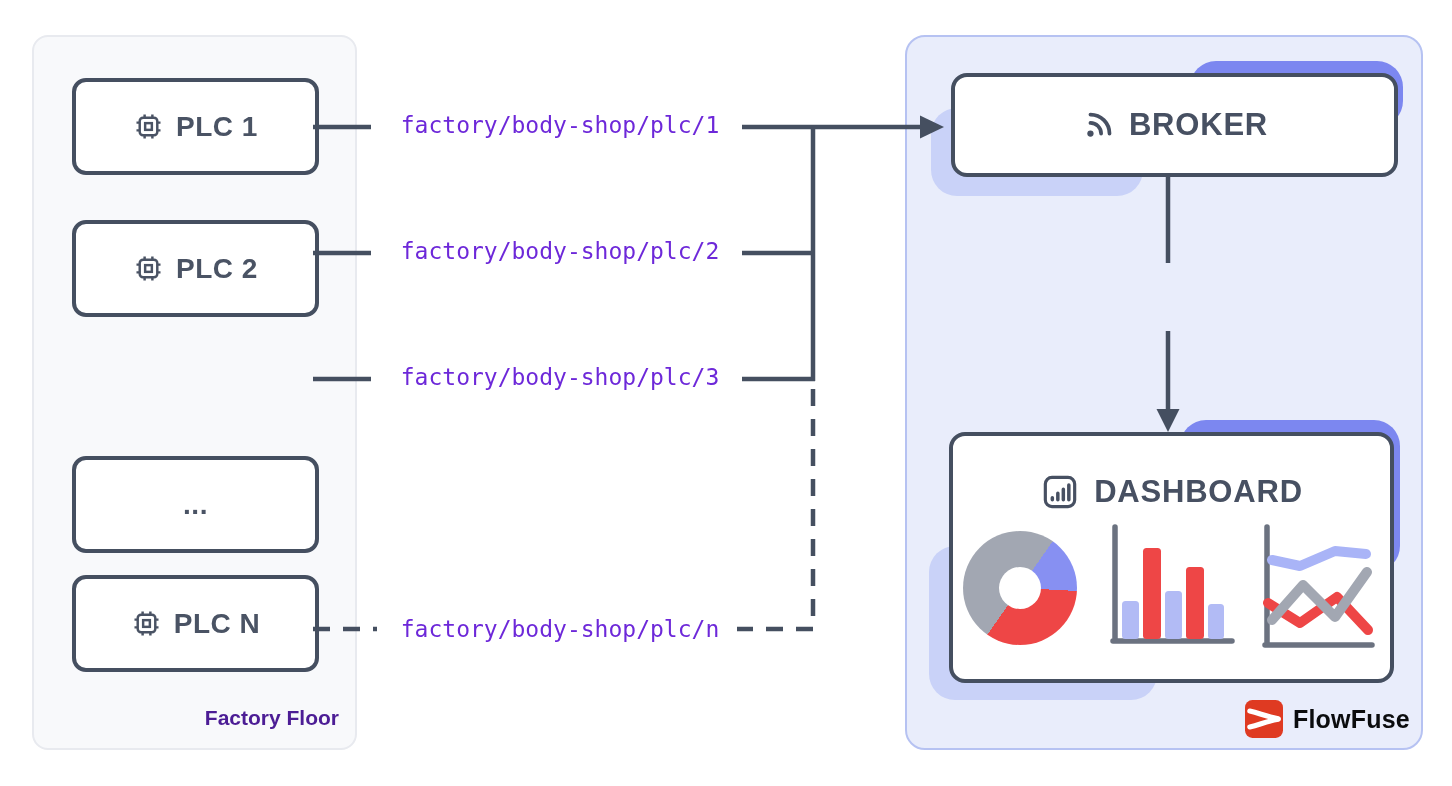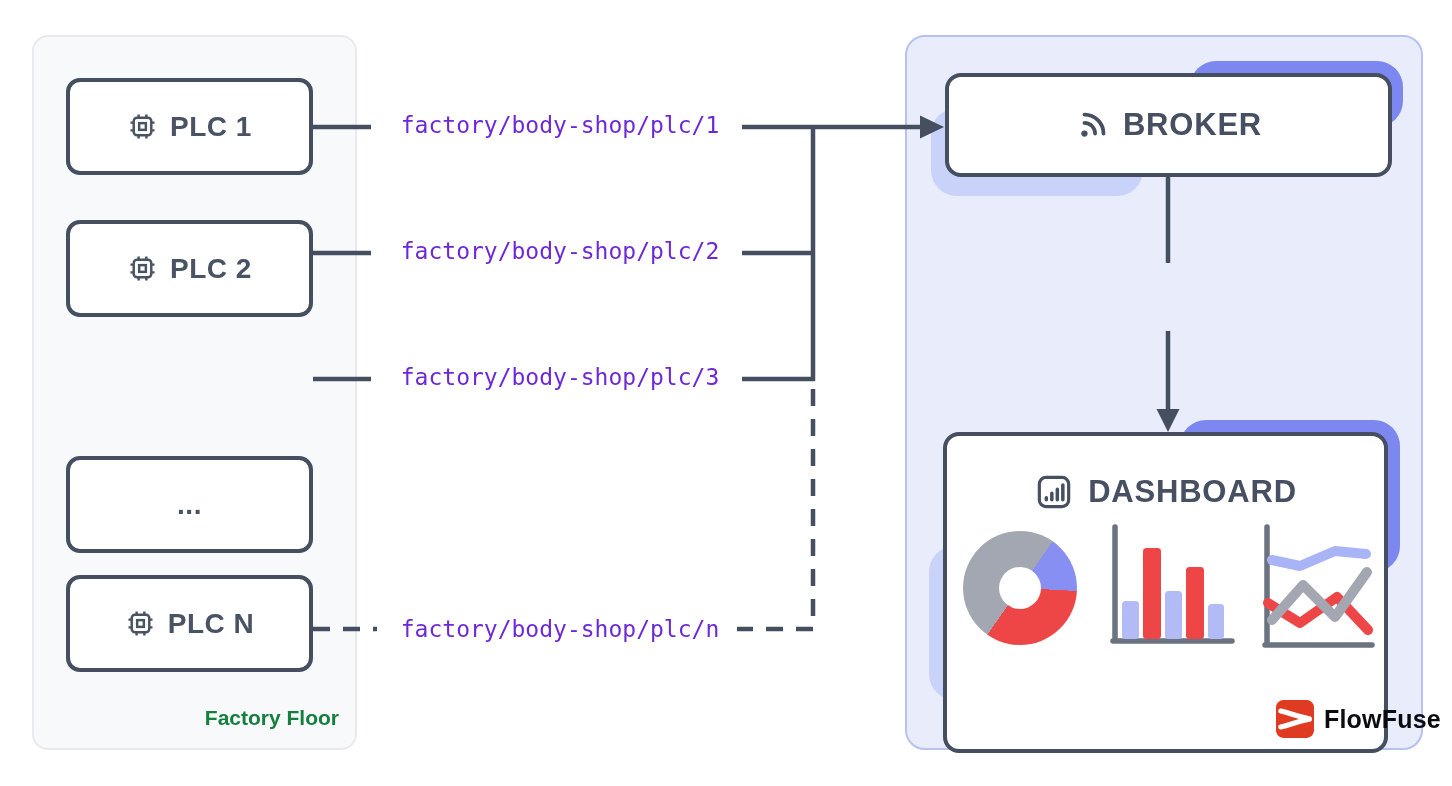--- a/index.html
+++ b/index.html
@@ -3,56 +3,56 @@
 <meta charset="utf-8">
 <style>
   html,body{margin:0;padding:0;background:#ffffff;}
   .canvas{position:relative;width:1452px;height:786px;background:#ffffff;overflow:hidden;
           font-family:"Liberation Sans",sans-serif;}
 
   
   .panel{position:absolute;border-radius:16px;box-sizing:border-box;}
   .panel-factory{left:32px;top:35px;width:325px;height:715px;background:#f8f9fb;border:2px solid #e8eaef;}
   .panel-cloud{left:905px;top:35px;width:518px;height:715px;background:#e9edfb;border:2px solid #b6c2f2;border-radius:20px;}
-  .label-anchor{position:absolute;right:16px;bottom:18px;font-weight:bold;font-size:21px;color:#15803d;}
+  .label-anchor{position:absolute;right:16px;bottom:18px;font-weight:bold;font-size:21px;color:#4c1d95;}
 
   
   .node{position:absolute;background:#ffffff;border:4px solid #454f60;border-radius:14px;
-        display:flex;align-items:center;justify-content:center;gap:12px;box-sizing:border-box;}
+        display:flex;align-items:center;justify-content:center;gap:12px;box-sizing:border-box;margin-left:6px;}
   .plc{left:66px;width:247px;height:97px;}
   .node-text{font-weight:bold;font-size:28px;color:#4a5364;letter-spacing:.5px;white-space:nowrap;}
   .big-node-text{font-weight:bold;font-size:31px;color:#475062;letter-spacing:.8px;}
 
   
   .accent{position:absolute;background:#7c87f0;border-radius:26px;}
   .soft{position:absolute;background:#c9d2f8;border-radius:26px;}
 
   .broker-box{left:945px;top:73px;width:447px;height:104px;border-radius:16px;}
-  .dash-box{left:943px;top:432px;width:445px;height:321px;border-radius:16px;flex-direction:column;justify-content:flex-start;}
+  .dash-box{left:943px;top:432px;width:445px;height:251px;border-radius:16px;flex-direction:column;justify-content:flex-start;}
 
   .dash-title{display:flex;align-items:center;gap:14px;margin-top:36px;}
 
   
   .topic{position:absolute;left:385px;width:350px;text-align:center;
          font-family:"DejaVu Sans Mono",monospace;font-size:23px;color:#6d28d9;white-space:nowrap;}
   .topic-mid{position:absolute;left:905px;width:518px;text-align:center;
          font-family:"DejaVu Sans Mono",monospace;font-size:23px;color:#5a4fd8;}
 
   
   svg.wires{position:absolute;left:0;top:0;pointer-events:none;}
 
   
   .donut{position:absolute;left:963px;top:531px;width:114px;height:114px;border-radius:50%;
          background:conic-gradient(#a2a7b2 0deg 35deg,#8790f2 35deg 93deg,#ee4646 93deg 215deg,#a2a7b2 215deg 360deg);}
   .donut-hole{position:absolute;left:36px;top:36px;width:42px;height:42px;border-radius:50%;background:#ffffff;}
 
   .charts-svg{position:absolute;left:943px;top:432px;}
 
   
-  .brand{position:absolute;left:1245px;top:700px;display:flex;align-items:center;gap:10px;margin-left:31px;}
+  .brand{position:absolute;left:1245px;top:700px;display:flex;align-items:center;gap:10px;}
   .brand-text{font-weight:bold;font-size:25px;color:#0b0c0e;letter-spacing:.2px;}
 </style>
 </head>
 <body>
 
 <div class="canvas">
 
   <div class="panel panel-factory">
     <div class="label-anchor">Factory Floor</div>
   </div>

